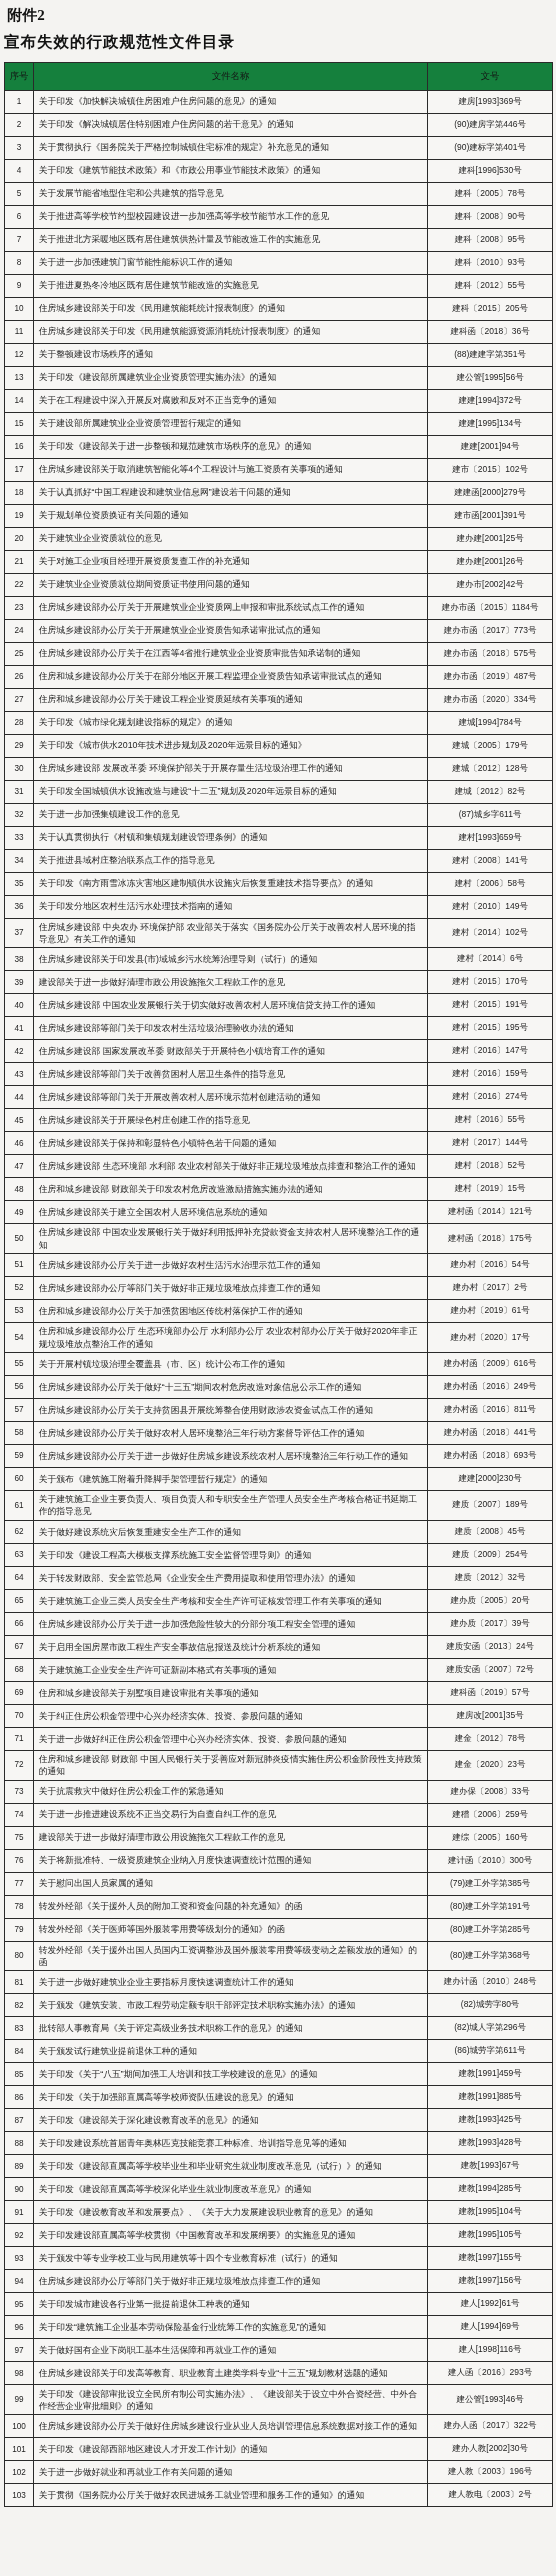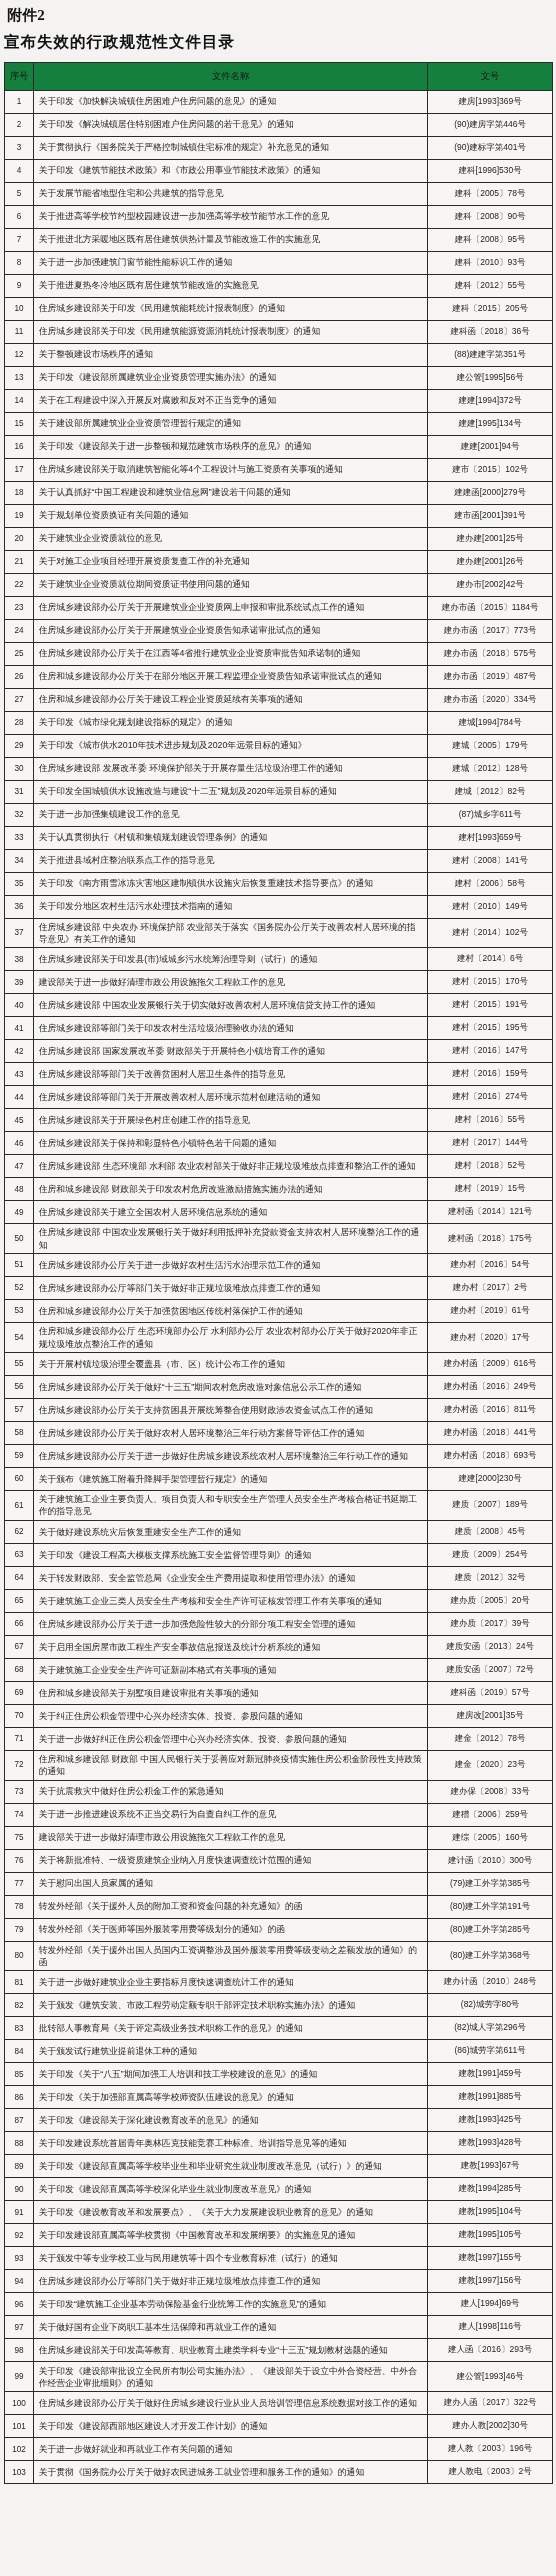--- a/index.html
+++ b/index.html
@@ -552,20 +552,25 @@
           <td class="cell-no">93</td>
           <td class="cell-name">关于颁发中等专业学校工业与民用建筑等十四个专业教育标准（试行）的通知</td>
           <td class="cell-doc">建教[1997]155号</td>
         </tr>
         <tr>
           <td class="cell-no">94</td>
           <td class="cell-name">住房城乡建设部办公厅等部门关于做好非正规垃圾堆放点排查工作的通知</td>
           <td class="cell-doc">建教[1997]156号</td>
         </tr>
         <tr>
+          <td class="cell-no">95</td>
+          <td class="cell-name">关于印发城市建设各行业第一批提前退休工种表的通知</td>
+          <td class="cell-doc">建人[1992]61号</td>
+        </tr>
+        <tr>
           <td class="cell-no">96</td>
           <td class="cell-name">关于印发“建筑施工企业基本劳动保险基金行业统筹工作的实施意见”的通知</td>
           <td class="cell-doc">建人[1994]69号</td>
         </tr>
         <tr>
           <td class="cell-no">97</td>
           <td class="cell-name">关于做好国有企业下岗职工基本生活保障和再就业工作的通知</td>
           <td class="cell-doc">建人[1998]116号</td>
         </tr>
         <tr>

